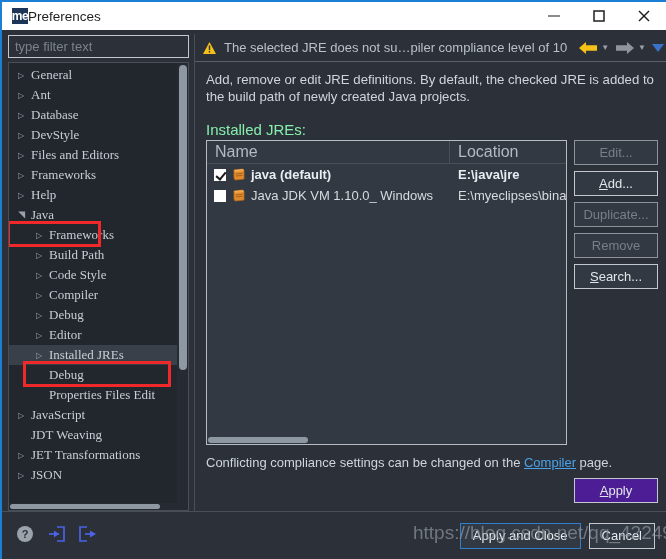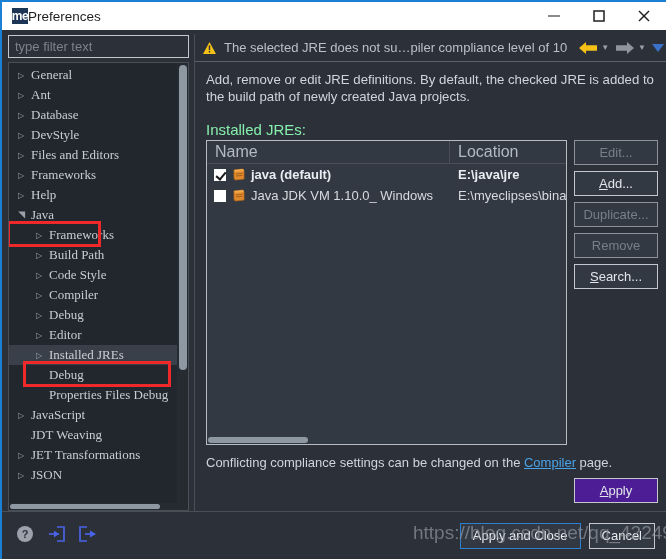--- a/index.html
+++ b/index.html
@@ -468,21 +468,21 @@
             <div class="tnode lvl2 sel">
               <span class="tarrow">▷</span>
               <span class="tlabel">Installed JREs</span>
             </div>
             <div class="tnode lvl2">
               <span class="tarrow"></span>
               <span class="tlabel">Debug</span>
             </div>
             <div class="tnode lvl2">
               <span class="tarrow"></span>
-              <span class="tlabel">Properties Files Debug</span>
+              <span class="tlabel">Properties Files Edit</span>
             </div>
             <div class="tnode lvl1">
               <span class="tarrow">▷</span>
               <span class="tlabel">JavaScript</span>
             </div>
             <div class="tnode lvl1">
               <span class="tarrow"></span>
               <span class="tlabel">JDT Weaving</span>
             </div>
             <div class="tnode lvl1">

